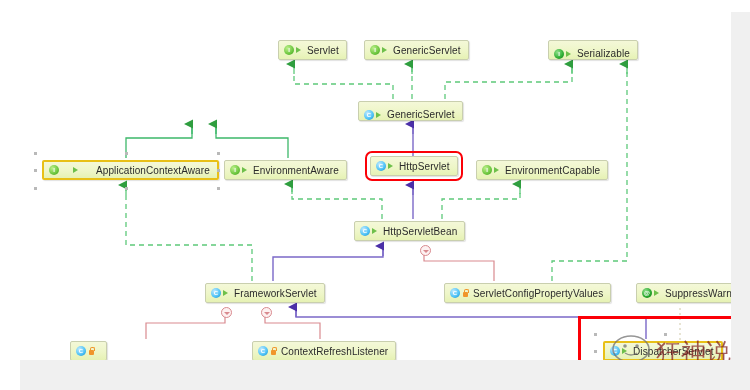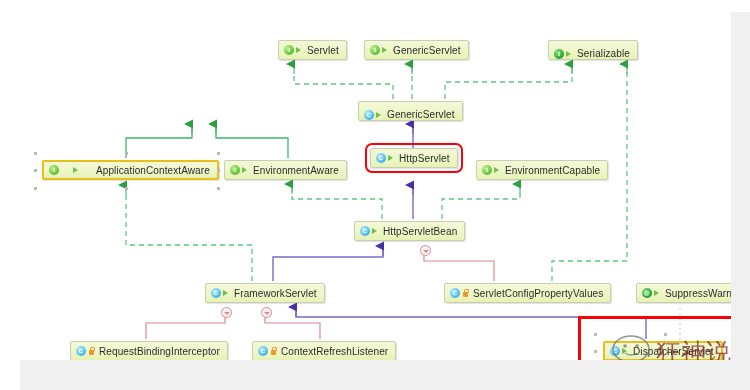--- a/index.html
+++ b/index.html
@@ -289,21 +289,21 @@
     </div>
 
     <div class="node" style="left:204px;top:148px;">
       <span class="ic ic-i">
           <span class="ic-glyph">I</span>
         </span>
       <span class="mk mk-pub"></span>
       <span class="label">EnvironmentAware</span>
     </div>
 
-    <div class="node sel-red" style="left:350px;top:136px;">
+    <div class="node sel-red" style="left:350px;top:144px;">
       <span class="ic ic-c">
           <span class="ic-glyph">C</span>
         </span>
       <span class="mk mk-pub"></span>
       <span class="label">HttpServlet</span>
     </div>
 
     <div class="node" style="left:456px;top:148px;">
       <span class="ic ic-i">
           <span class="ic-glyph">I</span>
@@ -345,21 +345,20 @@
         </span>
       <span class="mk mk-pub"></span>
       <span class="label">SuppressWarnings</span>
     </div>
 
     <div class="node" style="left:50px;top:329px;">
       <span class="ic ic-f">
           <span class="ic-glyph">C</span>
         </span>
       <span class="mk mk-lock"></span>
-      <span class="label">RequestBindingInterceptor</span>
     </div>
 
     <div class="node" style="left:232px;top:329px;">
       <span class="ic ic-f">
           <span class="ic-glyph">C</span>
         </span>
       <span class="mk mk-lock"></span>
       <span class="label">ContextRefreshListener</span>
     </div>
 

